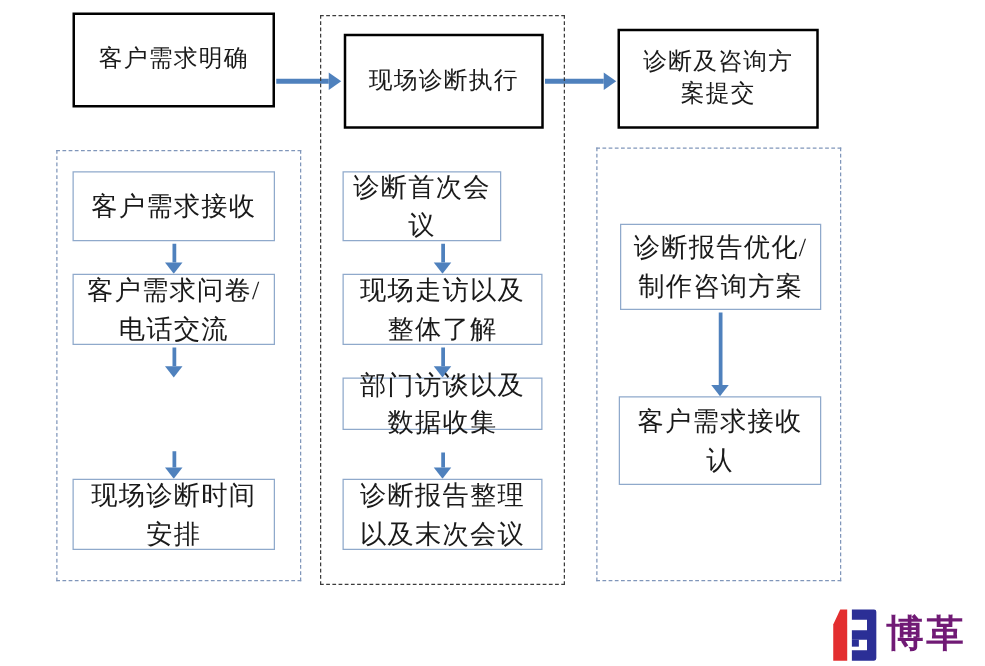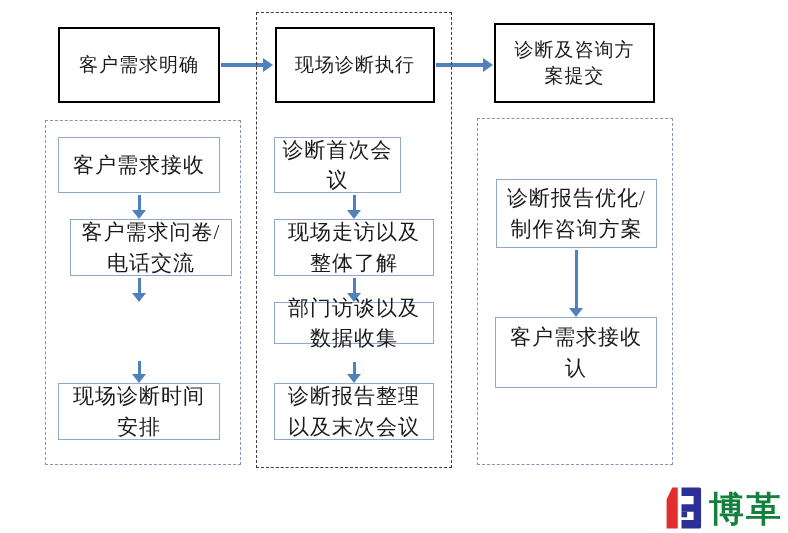--- a/index.html
+++ b/index.html
@@ -15,41 +15,41 @@
   .hbox{
     position:absolute;
     box-sizing:border-box;
     border:2px solid #000000;
     background:#ffffff;
     display:flex;align-items:center;justify-content:center;
     text-align:center;
     font-size:19px;letter-spacing:1px;line-height:1.35;
     white-space:pre-line;
   }
-  .hbox.h1{left:58px;top:27px;width:162px;height:76px;}
+  .hbox.h1{left:58px;top:10px;width:162px;height:76px;}
   .hbox.h2{left:275px;top:27px;width:160px;height:76px;}
   .hbox.h3{left:494px;top:23px;width:161px;height:80px;}
 
   
   .container{position:absolute;box-sizing:border-box;border:1px dashed #8096ba;background:transparent;}
   .container.c1{left:45px;top:120px;width:196px;height:345px;}
   .container.c2{left:256px;top:12px;width:196px;height:456px;border-color:#3c3c3c;}
   .container.c3{left:477px;top:118px;width:196px;height:347px;}
 
   
   .sbox{
     position:absolute;box-sizing:border-box;
     border:1px solid #8fa9cb;background:#ffffff;
     display:flex;align-items:center;justify-content:center;
     text-align:center;
     font-size:21px;letter-spacing:1px;line-height:1.45;
     white-space:pre-line;
   }
   .s11{left:58px;top:137px;width:162px;height:56px;}
-  .s12{left:70px;top:219px;width:162px;height:57px;}
+  .s12{left:58px;top:219px;width:162px;height:57px;}
   .s13{left:58px;top:302px;width:162px;height:57px;}
   .s14{left:58px;top:383px;width:162px;height:57px;}
   .s21{left:274px;top:137px;width:127px;height:56px;}
   .s22{left:274px;top:219px;width:160px;height:57px;}
   .s23{left:274px;top:302px;width:160px;height:42px;}
   .s24{left:274px;top:383px;width:160px;height:57px;}
   .s31{left:496px;top:179px;width:161px;height:69px;}
   .s32{left:495px;top:317px;width:162px;height:71px;}
 
   
@@ -68,22 +68,22 @@
   .arr-h .stem{height:4px;flex:1;background:#4f81bd;}
   .arr-h .head{width:0;height:0;border-top:7px solid transparent;border-bottom:7px solid transparent;border-left:10px solid #4f81bd;}
   .aA{left:221px;top:58px;width:52px;}
   .aB{left:436px;top:58px;width:57px;}
 
   
   .logo{position:absolute;left:661px;top:486px;display:flex;align-items:center;}
   .logo-icon{width:41px;height:44px;display:block;}
   .logo-text{
     font-family:"Liberation Sans", sans-serif;
-    font-weight:bold;font-size:35px;line-height:1;
-    color:#15803d;letter-spacing:2px;margin-left:7px;
+    font-weight:bold;font-size:30px;line-height:1;
+    color:#701a75;letter-spacing:2px;margin-left:7px;
   }
 </style>
 </head>
 <body>
 
 <div class="canvas">
 
   <div class="hbox h1">客户需求明确</div>
   <div class="hbox h2">现场诊断执行</div>
   <div class="hbox h3">诊断及咨询方

